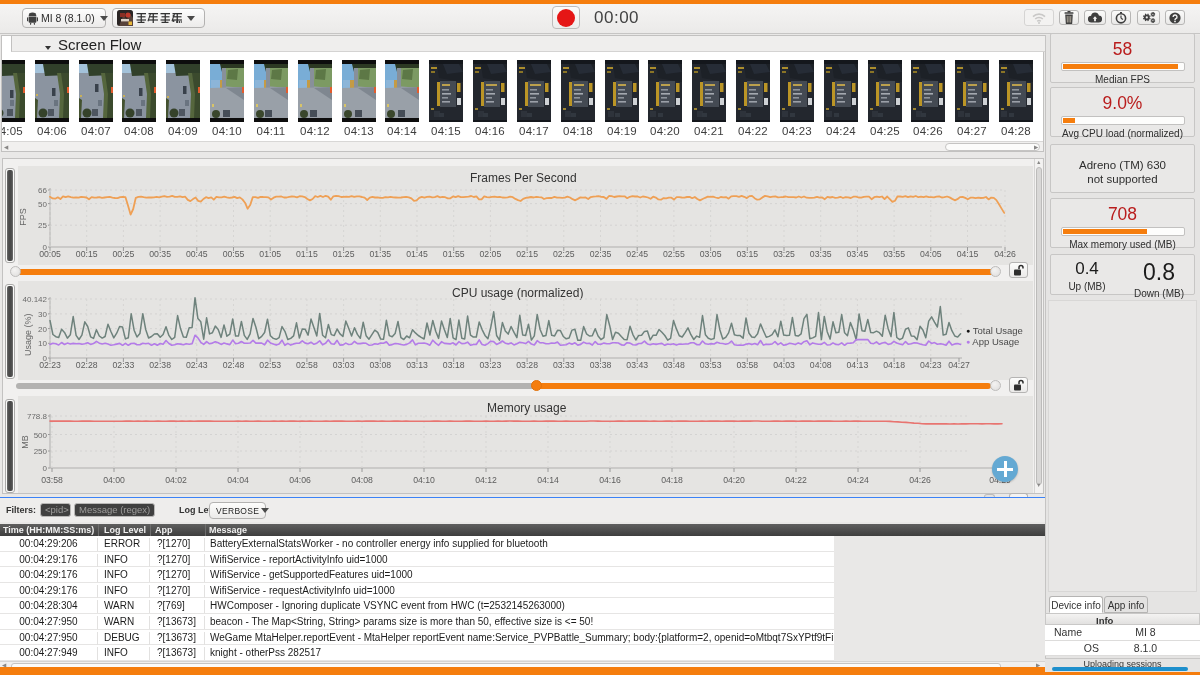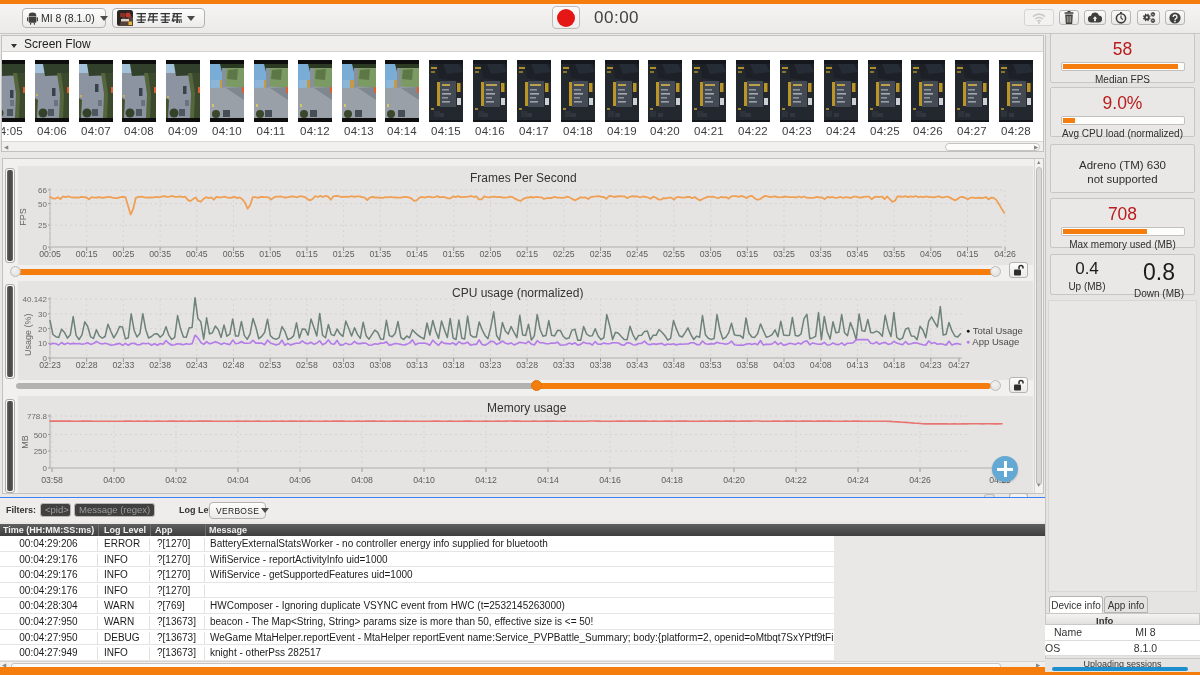--- a/index.html
+++ b/index.html
@@ -15,22 +15,22 @@
 .ddbtn svg, .ddbtn span, .caret { flex-shrink:0; }
 .caret { width:0; height:0; border-left:4px solid transparent; border-right:4px solid transparent;
   border-top:5px solid #4a4a4a; margin-left:2px; }
 #recbtn { left:552px; top:6px; width:28px; height:23px; border:1px solid #bdbcbb; border-radius:4px;
   background:linear-gradient(#fbfbfa,#ededec); display:flex; align-items:center; justify-content:center; }
 #recbtn .dot { width:18px; height:18px; border-radius:50%; background:#e51616; }
 #timer { left:594px; top:8px; font-size:17px; color:#424242; letter-spacing:0.5px; }
 .tbtn { position:absolute; top:10px; height:15px; border:1px solid #b7b6b5; border-radius:3px;
   background:linear-gradient(#fbfbfa,#e9e8e7); display:flex; align-items:center; justify-content:center; }
 #sfpanel { left:1px; top:35px; width:1043px; height:117px; background:#fff; border:1px solid #c2c1c0; }
-#sfhead { left:1px; top:35px; width:1043px; height:17px; background:#efeeed; border:1px solid #c2c1c0;
-  border-bottom:1px solid #d4d3d2; font-size:12px; color:#222; line-height:17px; }
+#sfhead { left:11px; top:35px; width:1043px; height:17px; background:#efeeed; border:1px solid #c2c1c0;
+  border-bottom:1px solid #d4d3d2; font-size:15px; color:#222; line-height:17px;padding-left:24px; }
 #sfhead .tri { display:inline-block; width:0; height:0; border-left:3.5px solid transparent;
   border-right:3.5px solid transparent; border-top:4.5px solid #333; margin:0 7px 0 9px; }
 #thumbs { left:2px; top:53px; width:1041px; height:88px; background:#fff; overflow:hidden; position:absolute; }
 .thumb { position:absolute; top:7px; width:34px; text-align:center; }
 .thumb svg { display:block; }
 .tlabel { font-size:11.5px; color:#3d3d3d; margin-top:3px; letter-spacing:0.2px; }
 #sfscroll { left:2px; top:141px; width:1041px; height:10px; background:#f1f0ef; border-top:1px solid #d8d7d6; }
 #sfscroll .sthumb { position:absolute; left:943px; top:1px; width:95px; height:8px; background:#fcfcfb;
   border:1px solid #c5c4c3; border-radius:4px; }
 .sarrow { position:absolute; font-size:5.5px; color:#888786; top:2px; line-height:6px; }
@@ -1104,20 +1104,21 @@
     <div class="lrow">
       <div class="c1">00:04:29:176</div>
       <div class="c2">INFO</div>
       <div class="c3">?[1270]</div>
       <div class="c4">WifiService - getSupportedFeatures uid=1000</div>
     </div>
     <div class="lrow">
       <div class="c1">00:04:29:176</div>
       <div class="c2">INFO</div>
       <div class="c3">?[1270]</div>
+      <div class="c4">WifiService - requestActivityInfo uid=1000</div>
     </div>
     <div class="lrow">
       <div class="c1">00:04:28:304</div>
       <div class="c2">WARN</div>
       <div class="c3">?[769]</div>
       <div class="c4">HWComposer - Ignoring duplicate VSYNC event from HWC (t=2532145263000)</div>
     </div>
     <div class="lrow">
       <div class="c1">00:04:27:950</div>
       <div class="c2">WARN</div>
@@ -1184,19 +1185,19 @@
 <div class="tab" style="left:1104px;top:596px;width:44px;background:#e3e2e1;">App info</div>
 <div class="abs" id="infotable">
   <div class="irow" style="background:linear-gradient(#f4f3f2,#e2e1e0);border:1px solid #c9c8c7;height:12px;">
     <div style="left:50px;font-weight:bold;font-size:9.5px;">Info</div>
   </div>
   <div class="irow">
       <div style="left:0;width:46px;text-align:center;">Name</div>
       <div style="left:46px;width:109px;text-align:center;">MI 8</div>
     </div>
   <div class="irow">
-      <div style="left:0;width:46px;text-align:left;">OS</div>
+      <div style="left:8px;width:46px;text-align:right;">OS</div>
       <div style="left:46px;width:109px;text-align:center;">8.1.0</div>
     </div>
 </div>
 <div class="abs" id="upl">Uploading sessions</div>
 <div class="abs" id="uplbar"></div>
 <div class="abs" id="sborange"></div>
 
 </body></html>

